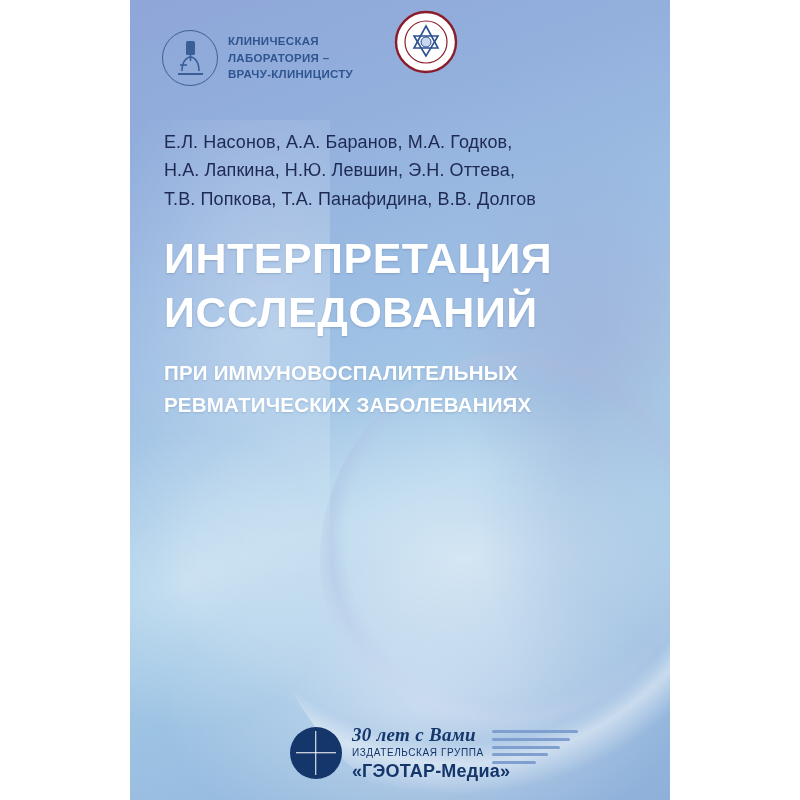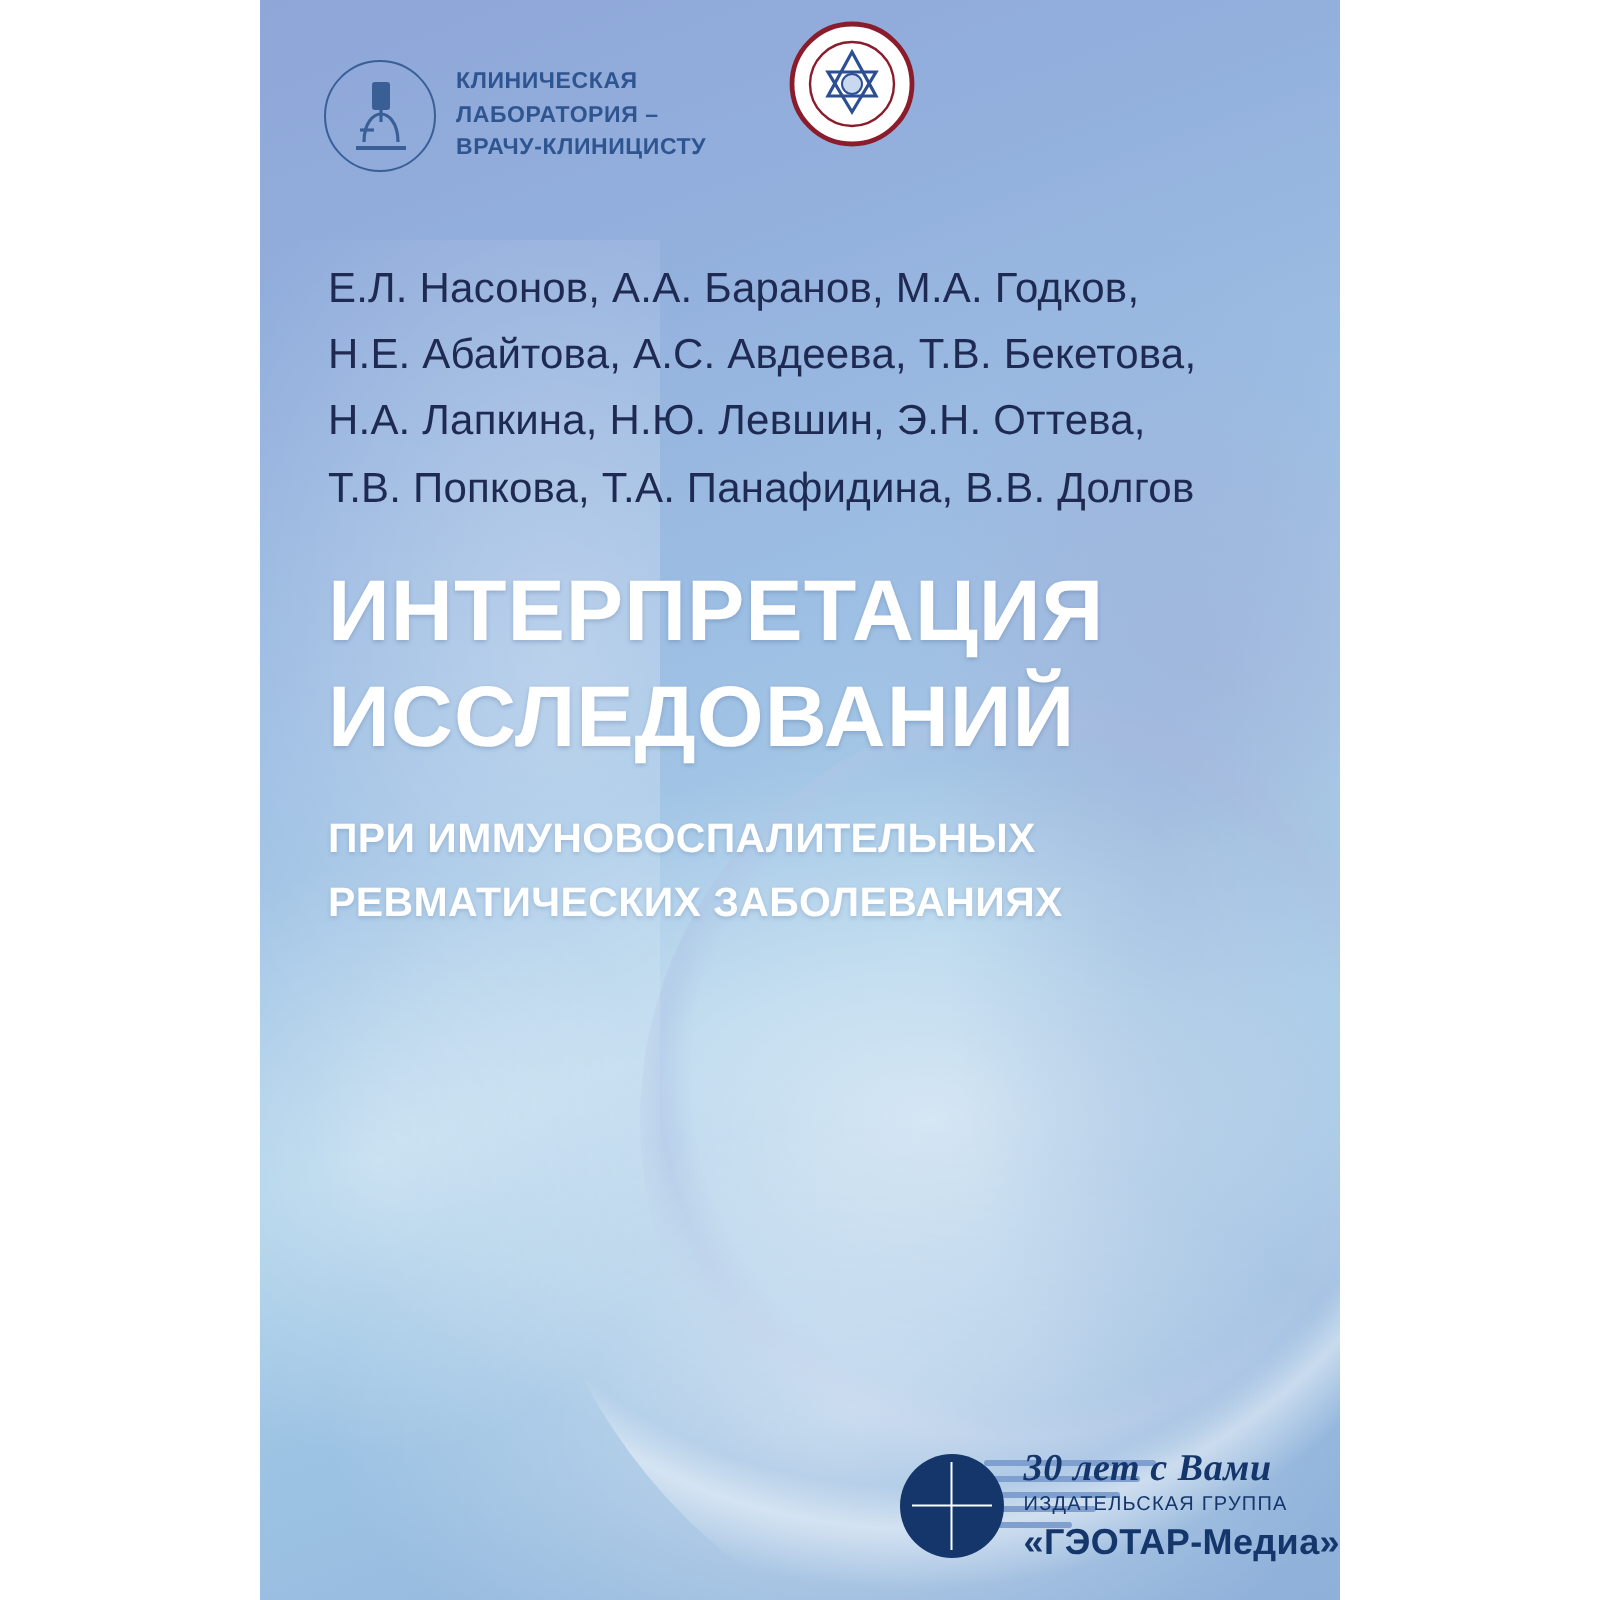--- a/index.html
+++ b/index.html
@@ -135,21 +135,21 @@
     font-size: 16px;
     display: block;
     letter-spacing: 2px;
   }
 
   
   .authors {
     position: relative;
     margin: 18px 34px 16px 34px;
     color: #1e2a52;
-    font-size: 21px;
+    font-size: 18px;
     line-height: 1.58;
     font-weight: 400;
     letter-spacing: 0.1px;
   }
   .authors div { white-space: nowrap; }
 
   
   .title-block {
     position: relative;
     margin: 19px 28px 0 34px;
@@ -175,21 +175,21 @@
   }
   .subtitle div { white-space: nowrap; }
 
   
   .publisher {
     position: absolute;
     left: 0; right: 0;
     bottom: 18px;
     display: flex;
     align-items: center;
-    justify-content: flex-end;
+    justify-content: center;
     gap: 10px;
   }
   .pub-mark {
     width: 52px; height: 52px;
     border-radius: 50%;
     background: #14366b;
     position: relative;
     flex: none;
   }
   .pub-mark::before {
@@ -295,21 +295,20 @@
           <polygon points="32,16 44,38 20,38" fill="none" stroke="#2c4f93" stroke-width="1.6"></polygon>
           <polygon points="32,46 20,26 44,26" fill="none" stroke="#2c4f93" stroke-width="1.6"></polygon>
           <circle cx="32" cy="32" r="5" fill="#c8d8ef" stroke="#2c4f93" stroke-width="1"></circle>
         </svg>
       </div>
 
     </div>
 
     <div class="authors">
       <div>Е.Л. Насонов, А.А. Баранов, М.А. Годков,</div>
-      <div>Н.Е. Абайтова, А.С. Авдеева, Т.В. Бекетова,</div>
       <div>Н.А. Лапкина, Н.Ю. Левшин, Э.Н. Оттева,</div>
       <div>Т.В. Попкова, Т.А. Панафидина, В.В. Долгов</div>
     </div>
 
     <div class="title-block">
       <div class="title-line">ИНТЕРПРЕТАЦИЯ</div>
       <div class="title-line">ИССЛЕДОВАНИЙ</div>
     </div>
 
     <div class="subtitle">

